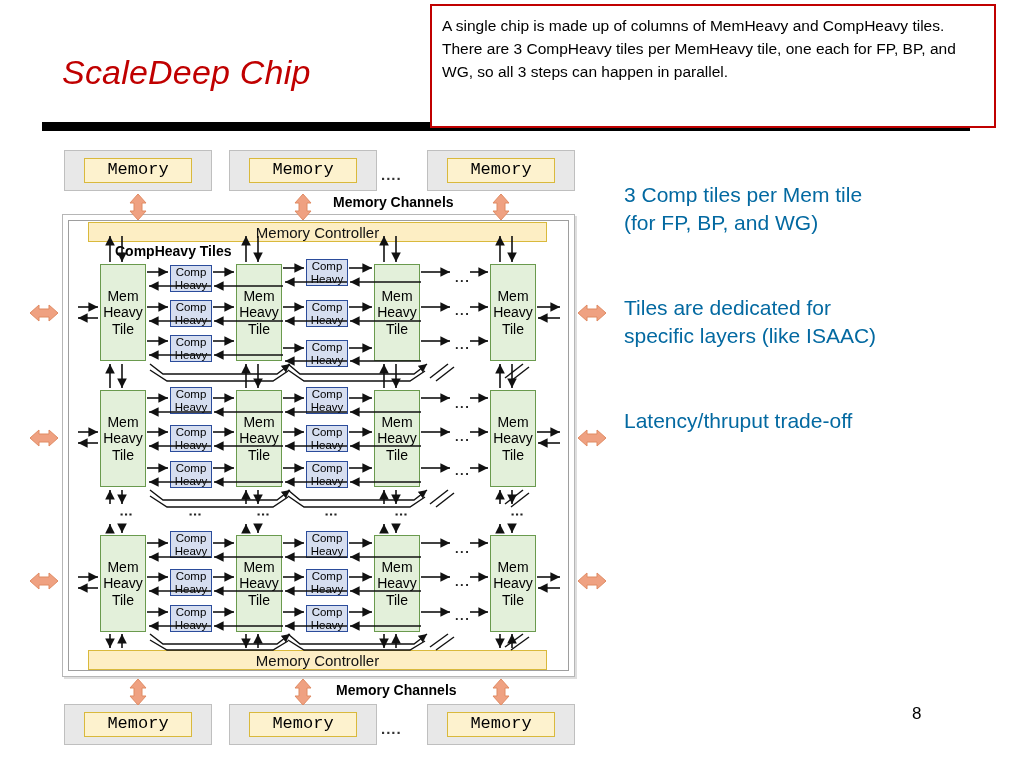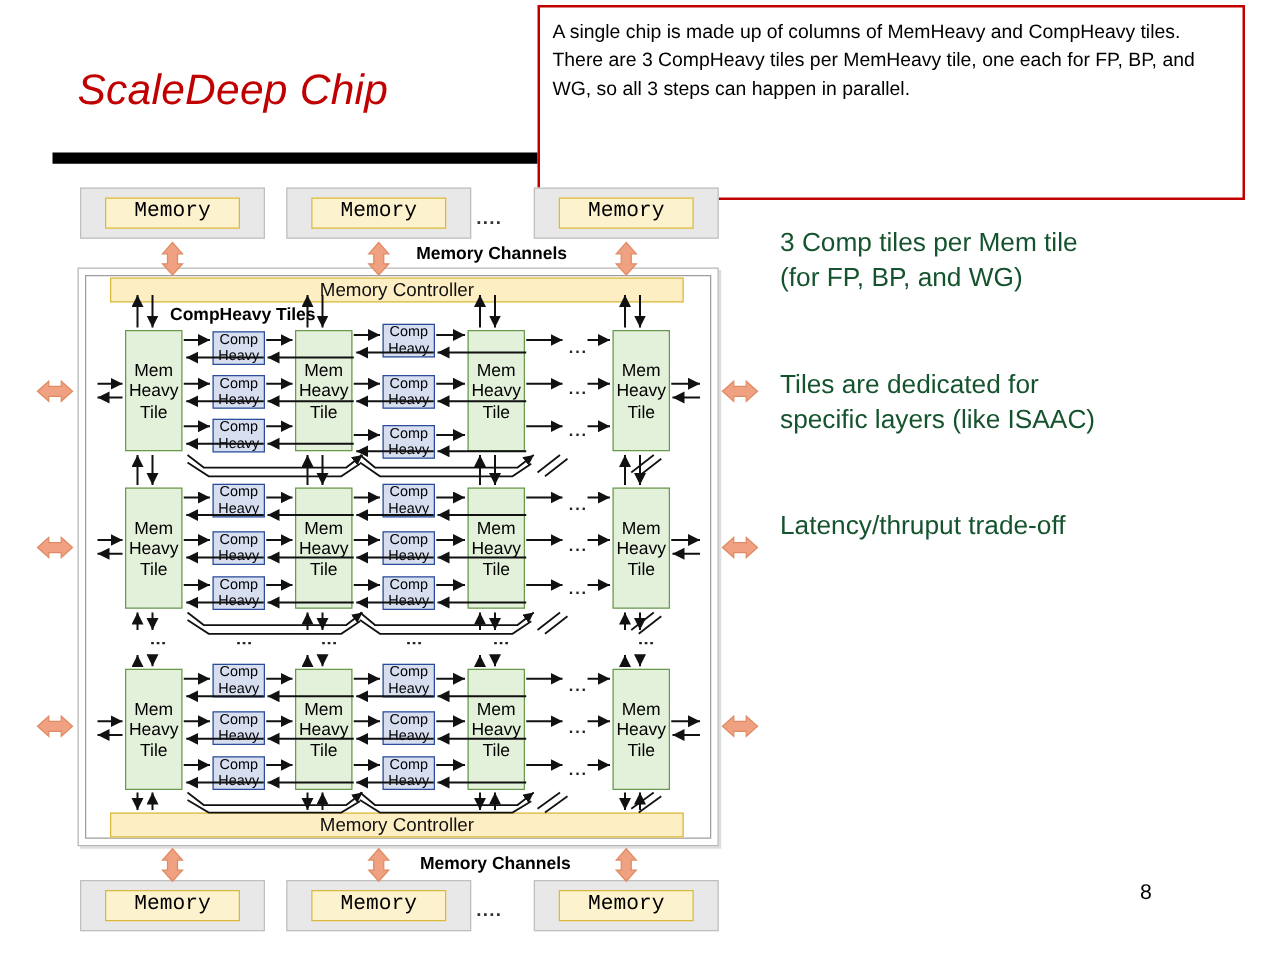--- a/index.html
+++ b/index.html
@@ -31,38 +31,38 @@
     position: absolute;
     left: 42px; top: 122px;
     width: 928px; height: 9px;
     background: #000000;
   }
 
   
   #callout {
     position: absolute;
     left: 430px; top: 4px;
-    width: 566px; height: 156px;
+    width: 566px; height: 124px;
     border: 2px solid #C00000;
     background: #ffffff;
     padding: 9px 10px 4px 10px;
   }
   #callout-text {
     font-size: 15.5px;
     line-height: 1.47;
     color: #000000;
   }
 
   
   .rnote {
     position: absolute;
     left: 624px;
     font-size: 21px;
     line-height: 1.32;
-    color: #14532d;
+    color: #0369a1;
     white-space: pre-line;
   }
   #rnote-0 { top: 181px; }
   #rnote-1 { top: 294px; }
   #rnote-2 { top: 407px; }
 
   #page-num {
     position: absolute;
     left: 912px; top: 704px;
     font-size: 17px; color: #000;
@@ -209,21 +209,21 @@
     <div class="mem-inner">Memory</div>
   </div>
   <div class="mem-ch-label" style="left:336px; top:682px;">Memory Channels</div>
 
   <div id="chip-outer"></div>
   <div id="chip-inner"></div>
 
   <div class="mem-ctrl" style="left:88px; top:222px; width:459px;">Memory Controller</div>
   <div class="mem-ctrl" style="left:88px; top:650px; width:459px;">Memory Controller</div>
 
-  <div class="comp-heavy-label" style="left:136px; top:243px;">CompHeavy Tiles</div>
+  <div class="comp-heavy-label" style="left:115px; top:243px;">CompHeavy Tiles</div>
 
   <div class="memtile" style="left:100px; top:264px; width:46px; height:97px;">
     <span>Mem</span>
     <span>Heavy</span>
     <span>Tile</span>
   </div>
   <div class="comptile" style="left:170px; top:265px; width:42px; height:27px;">
     <span>Comp</span>
     <span>Heavy</span>
   </div>

